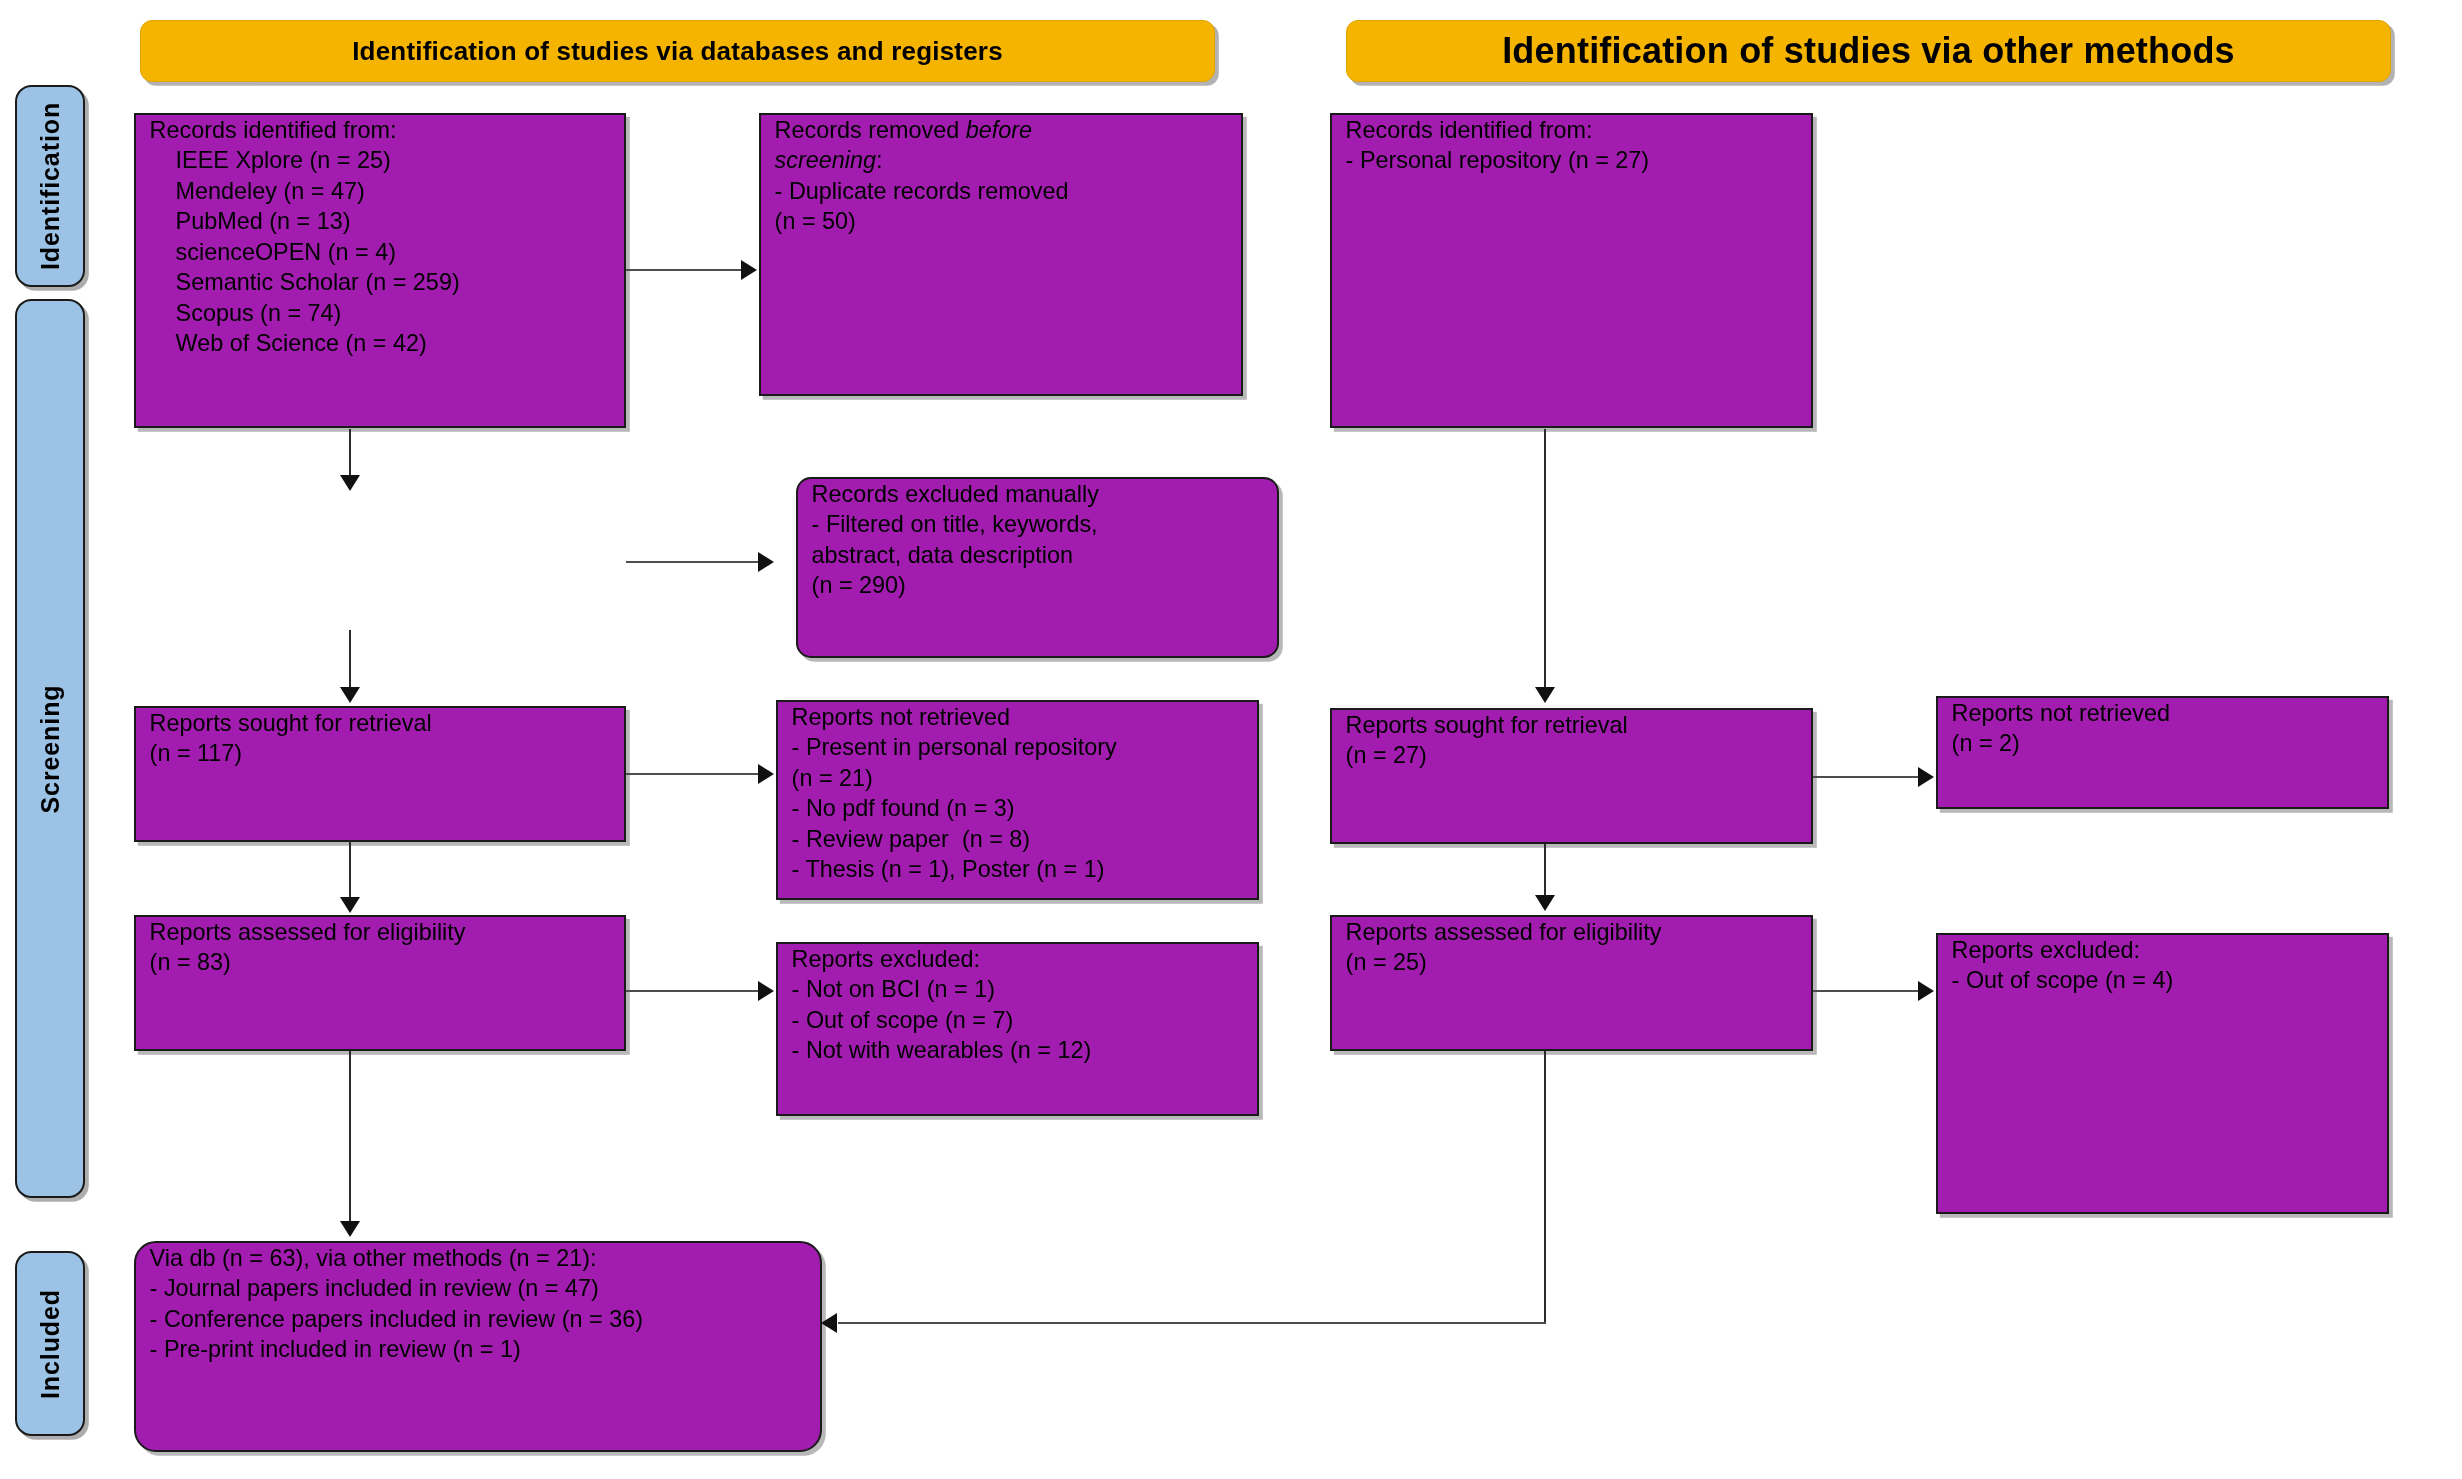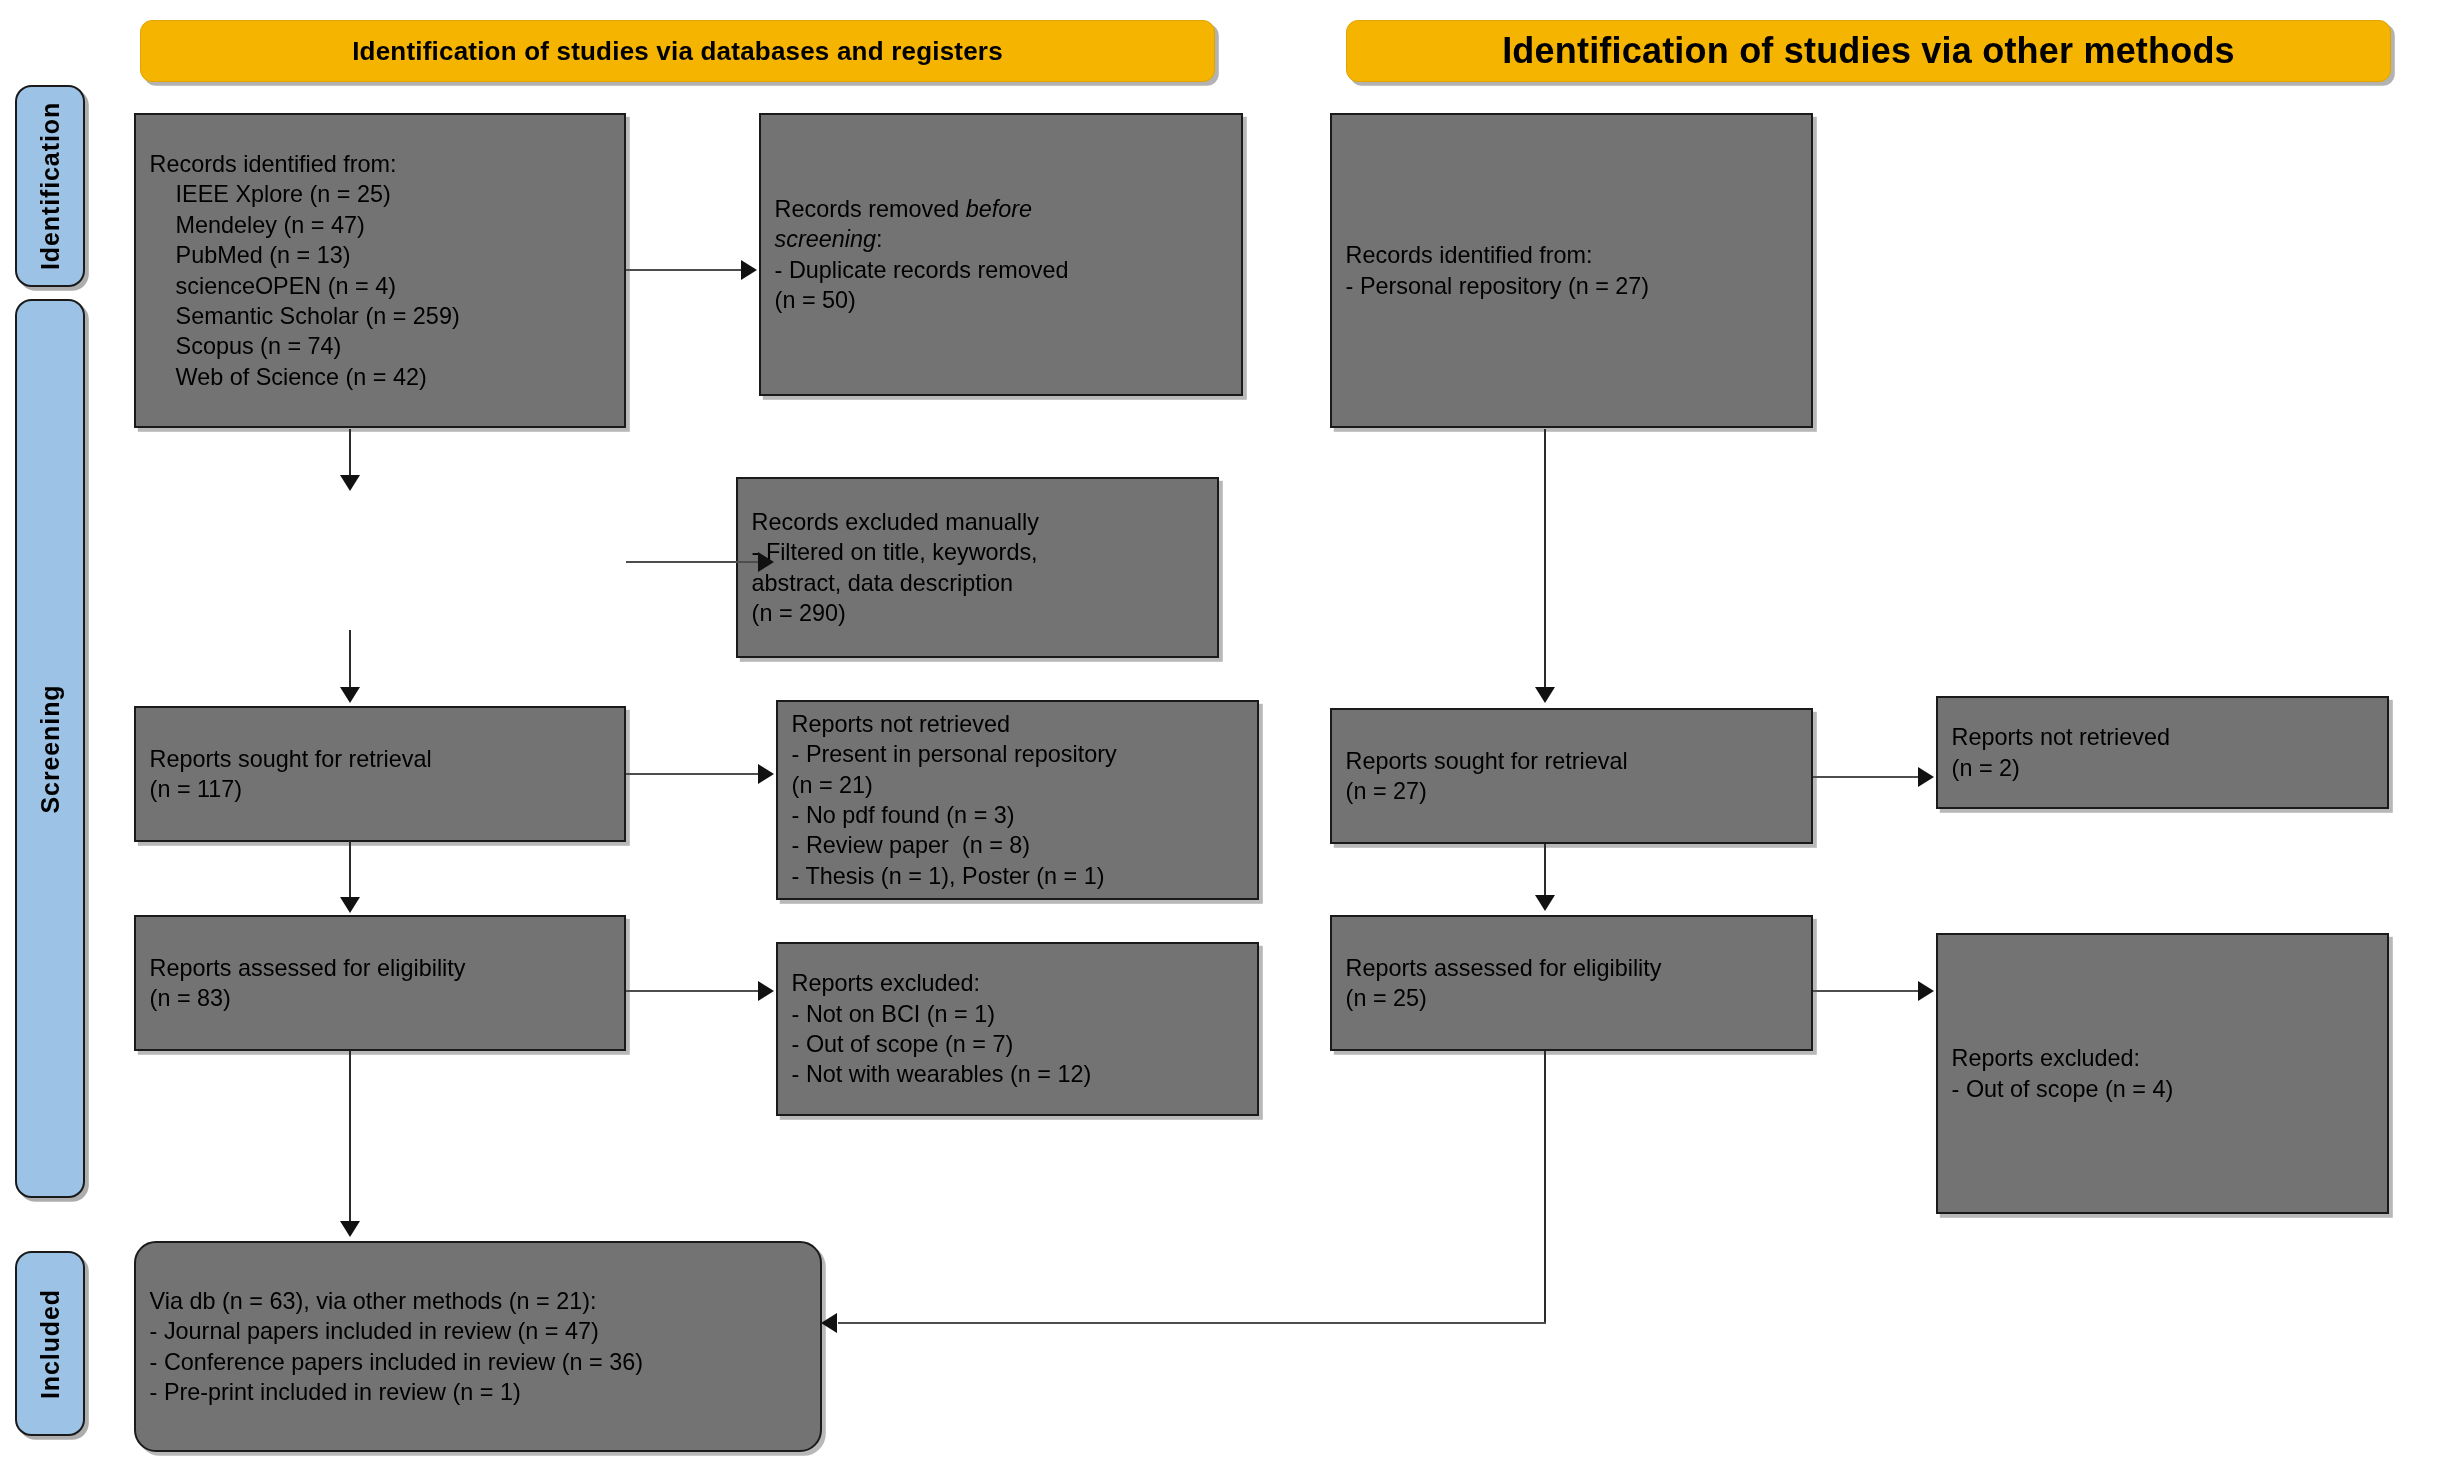--- a/index.html
+++ b/index.html
@@ -48,27 +48,26 @@
     transform: translate(-50%,-50%) rotate(-90deg);
     white-space: nowrap;
     font-weight: bold;
     color: #000000;
     letter-spacing: 0.9px;
   }
 
   
   .box {
     position: absolute;
-    background: #737373;
+    background: #a21caf;
     border: 2.3px solid #1A1A1A;
     box-shadow: 3.8px 3.8px 0 rgba(0,0,0,0.28);
     box-sizing: border-box;
     display: flex;
     flex-direction: column;
-    justify-content: center;
   }
   .box .txt {
     padding: 0 13.6px;
     color: #000000;
     font-size: 23.4px;
     line-height: 1.30;
     white-space: pre-wrap;
   }
   .box .txt em { font-style: italic; }
 
@@ -140,21 +139,21 @@
   <div class="box" style="left:759px; top:113px; width:484px; height:283px;">
     <div class="txt" style="white-space:normal;">
       <span>Records removed </span><em>before</em><br>
       <em>screening</em><span>:</span><br>
       <span>- Duplicate records removed</span><br>
       <span>(n = 50)</span>
     </div>
   </div>
 
 
-  <div class="box" style="left:736px; top:477px; width:483px; height:181px;">
+  <div class="box" style="left:796px; top:477px; width:483px; height:181px;border-radius:15px;">
     <div class="txt">Records excluded manually
 - Filtered on title, keywords,
 abstract, data description
 (n = 290)</div>
   </div>
 
   <div class="box" style="left:134px; top:706px; width:492px; height:136px;">
     <div class="txt">Reports sought for retrieval
 (n = 117)</div>
   </div>

